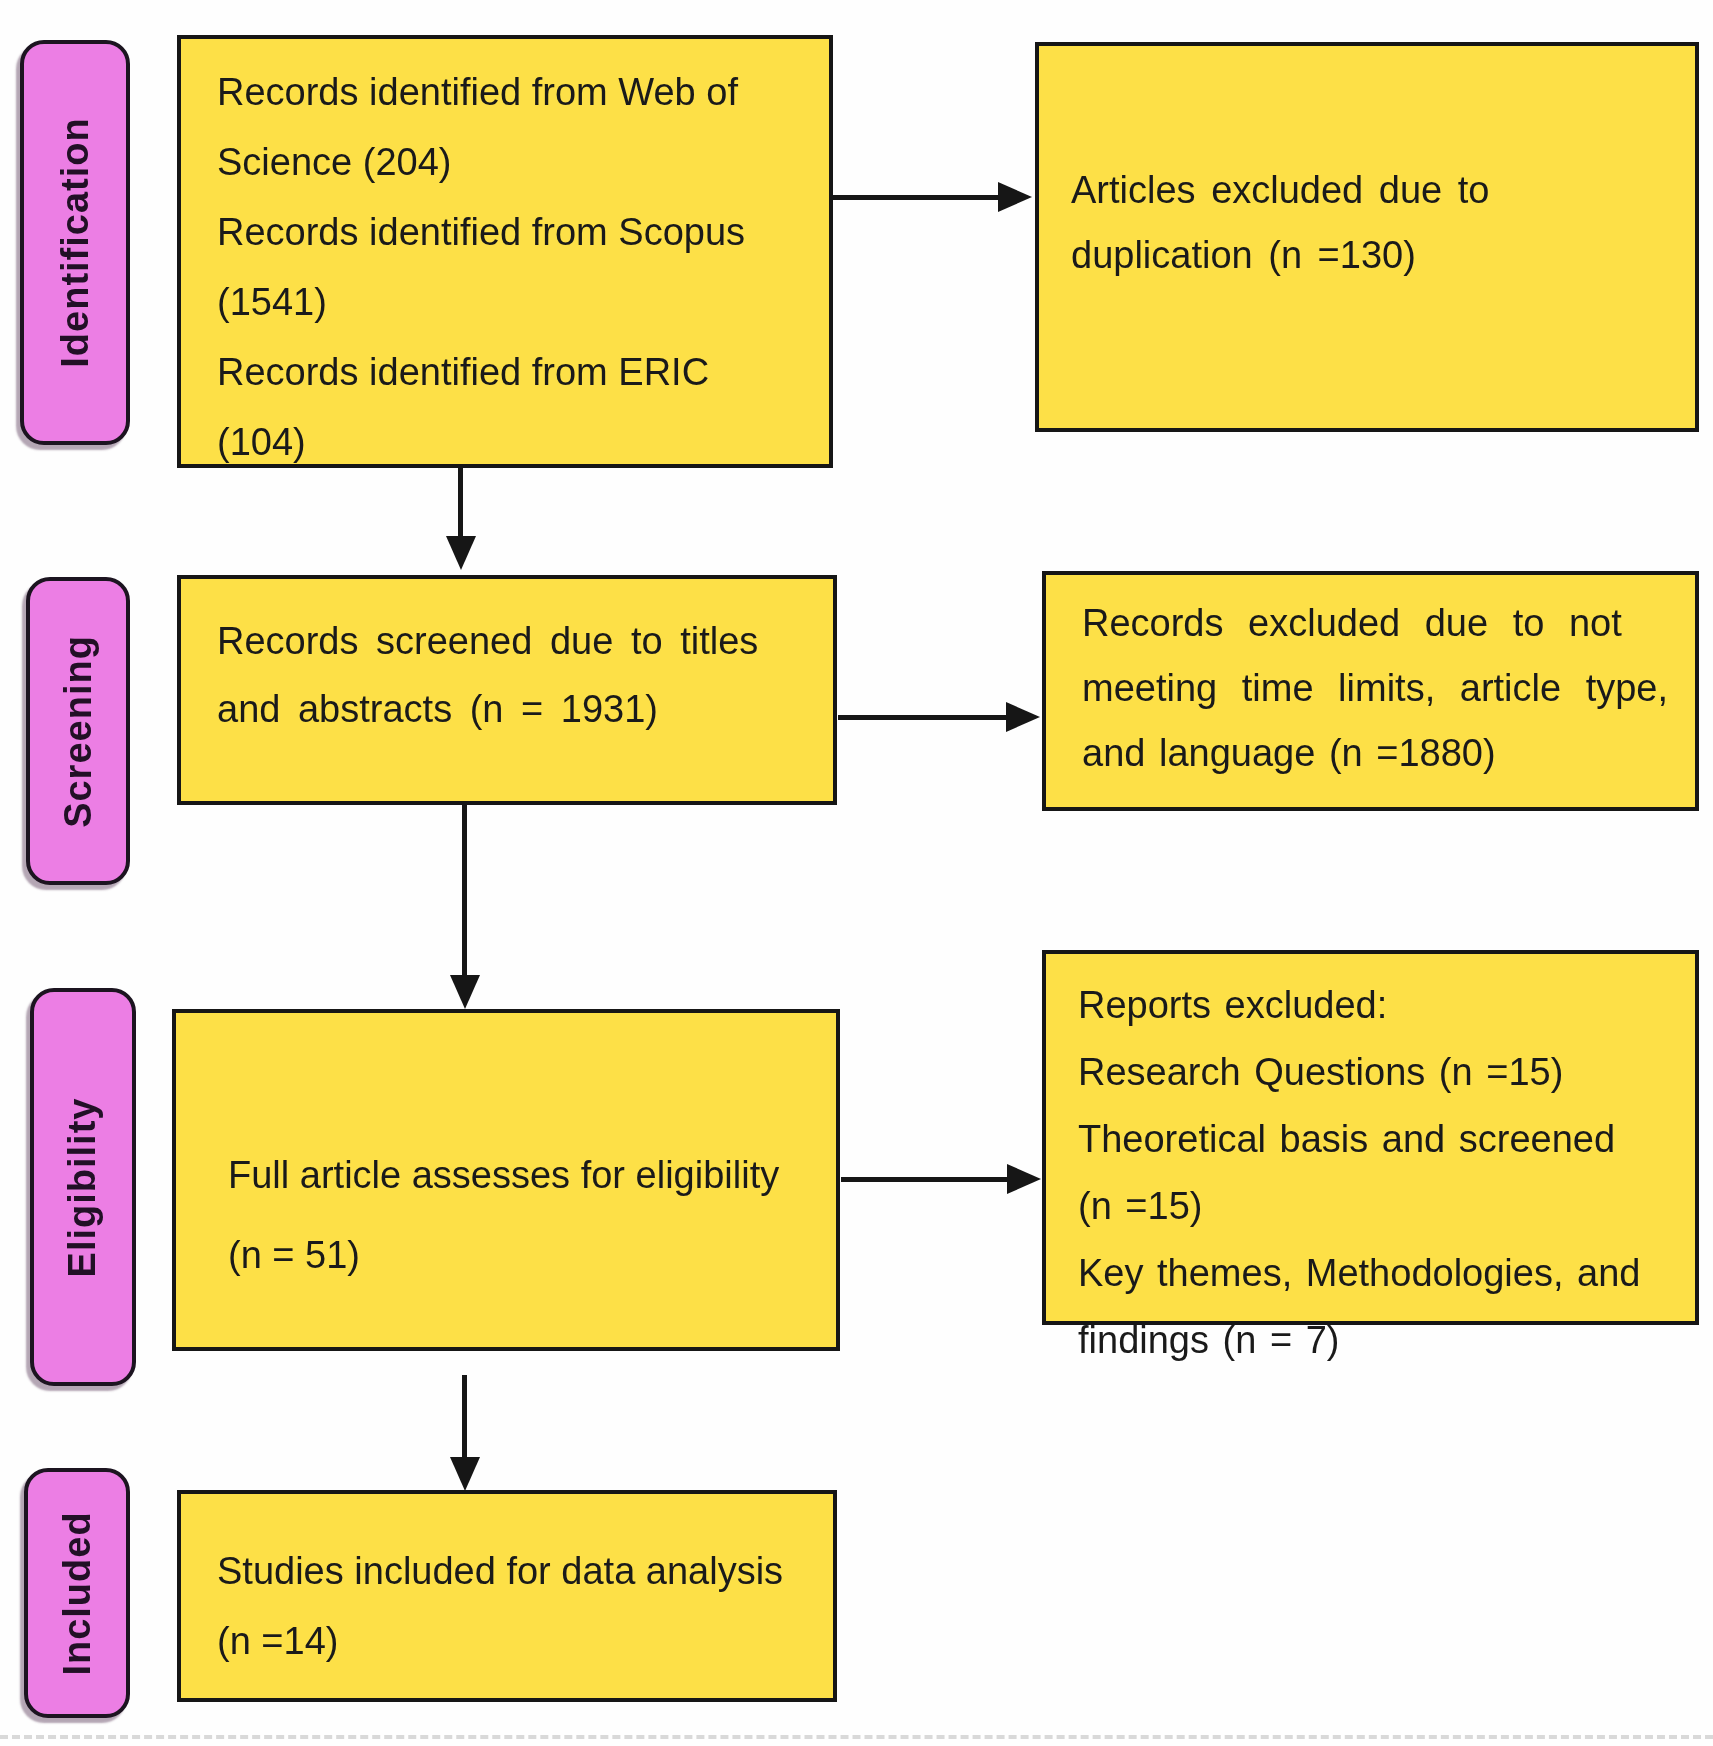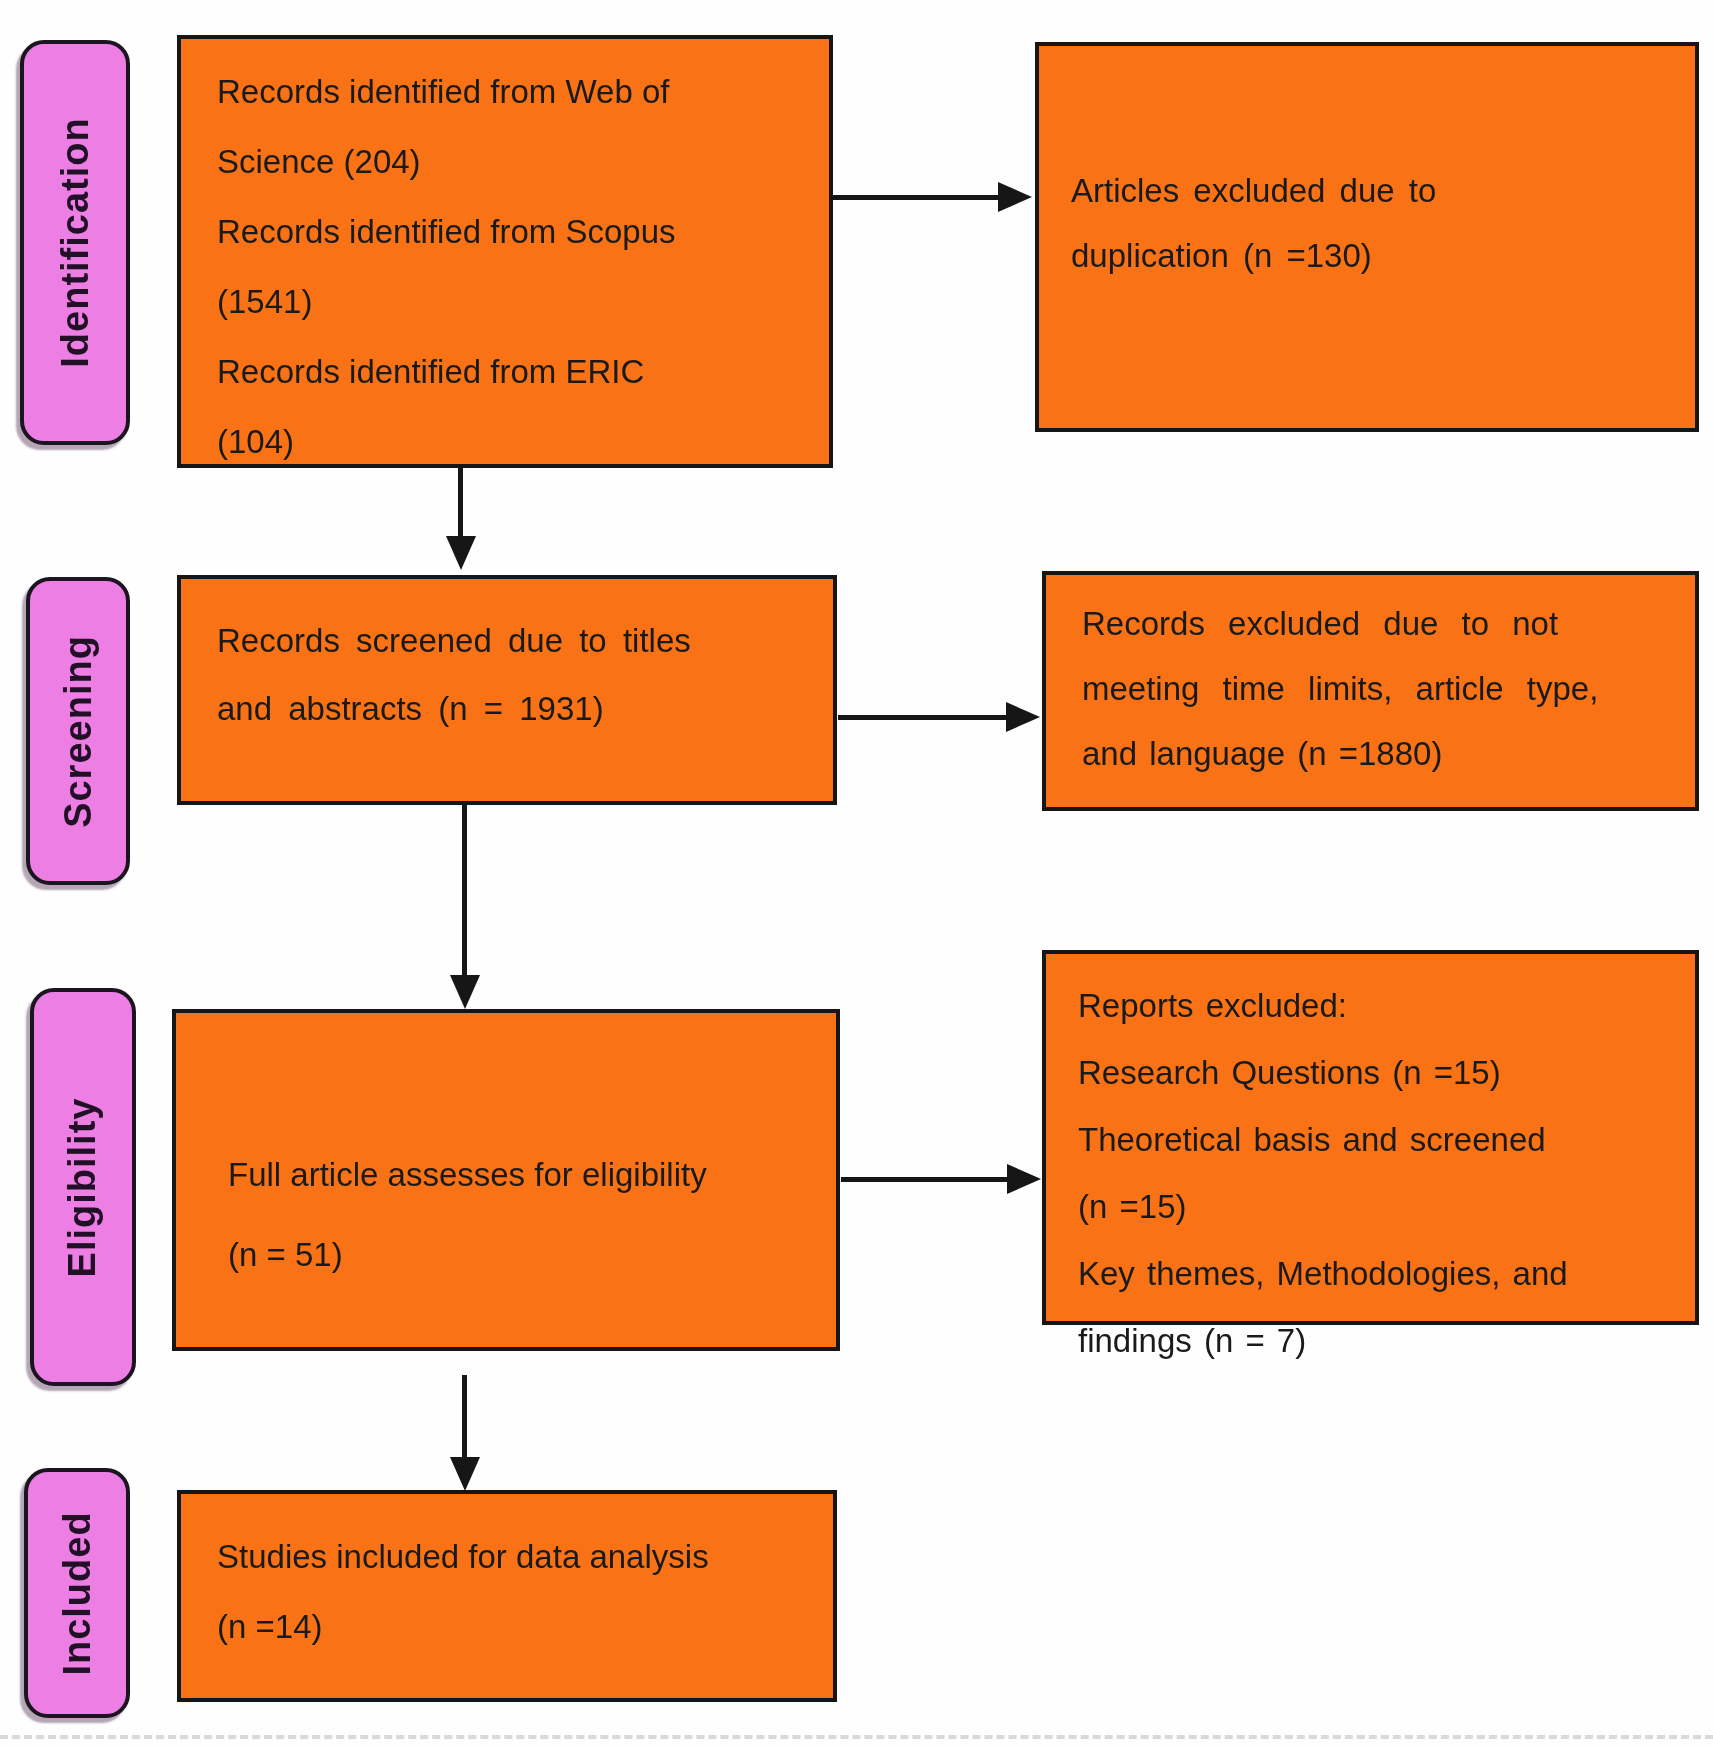--- a/index.html
+++ b/index.html
@@ -33,41 +33,41 @@
     color:#221026;
   }
   #stage-identification{left:20px;top:40px;width:102px;height:397px;}
   #stage-screening{left:26px;top:577px;width:96px;height:300px;}
   #stage-eligibility{left:30px;top:988px;width:98px;height:390px;}
   #stage-included{left:24px;top:1468px;width:98px;height:242px;}
 
   
   .fbox{
     position:absolute;
-    background:#f97316;
+    background:#fde047;
     border:4px solid var(--ink);
     box-sizing:border-box;
-    font-size:33px;
+    font-size:38px;
   }
   .fbox .ln{white-space:nowrap;}
   #box-sources{left:177px;top:35px;width:656px;height:433px;padding:18px 20px 0 36px;}
   #box-sources .ln{line-height:70px;}
   #box-dup{left:1035px;top:42px;width:664px;height:390px;padding:112px 20px 0 32px;}
   #box-dup .ln{line-height:65px;word-spacing:5px;}
   #box-screened{left:177px;top:575px;width:660px;height:230px;padding:28px 20px 0 36px;}
   #box-screened .ln{line-height:68px;word-spacing:7px;}
   #box-excl-screen{left:1042px;top:571px;width:657px;height:240px;padding:16px 20px 0 36px;}
   #box-excl-screen .ln{line-height:65px;}
   #box-excl-screen .ln.wide{word-spacing:14px;}
   #box-excl-screen .ln.narrow{word-spacing:3px;}
   #box-full{left:172px;top:1009px;width:668px;height:342px;padding:122px 20px 0 52px;}
   #box-full .ln{line-height:80px;}
   #box-reports{left:1042px;top:950px;width:657px;height:375px;padding:18px 20px 0 32px;}
   #box-reports .ln{line-height:67px;word-spacing:3px;}
-  #box-included{left:177px;top:1490px;width:660px;height:212px;padding:28px 20px 0 36px;}
+  #box-included{left:177px;top:1490px;width:660px;height:212px;padding:42px 20px 0 36px;}
   #box-included .ln{line-height:70px;}
 
   
   .shaft-h{position:absolute;height:5px;background:var(--ink);}
   .shaft-v{position:absolute;width:5px;background:var(--ink);}
   .head-right{position:absolute;width:0;height:0;
     border-top:15px solid transparent;border-bottom:15px solid transparent;
     border-left:34px solid var(--ink);}
   .head-down{position:absolute;width:0;height:0;
     border-left:15px solid transparent;border-right:15px solid transparent;

